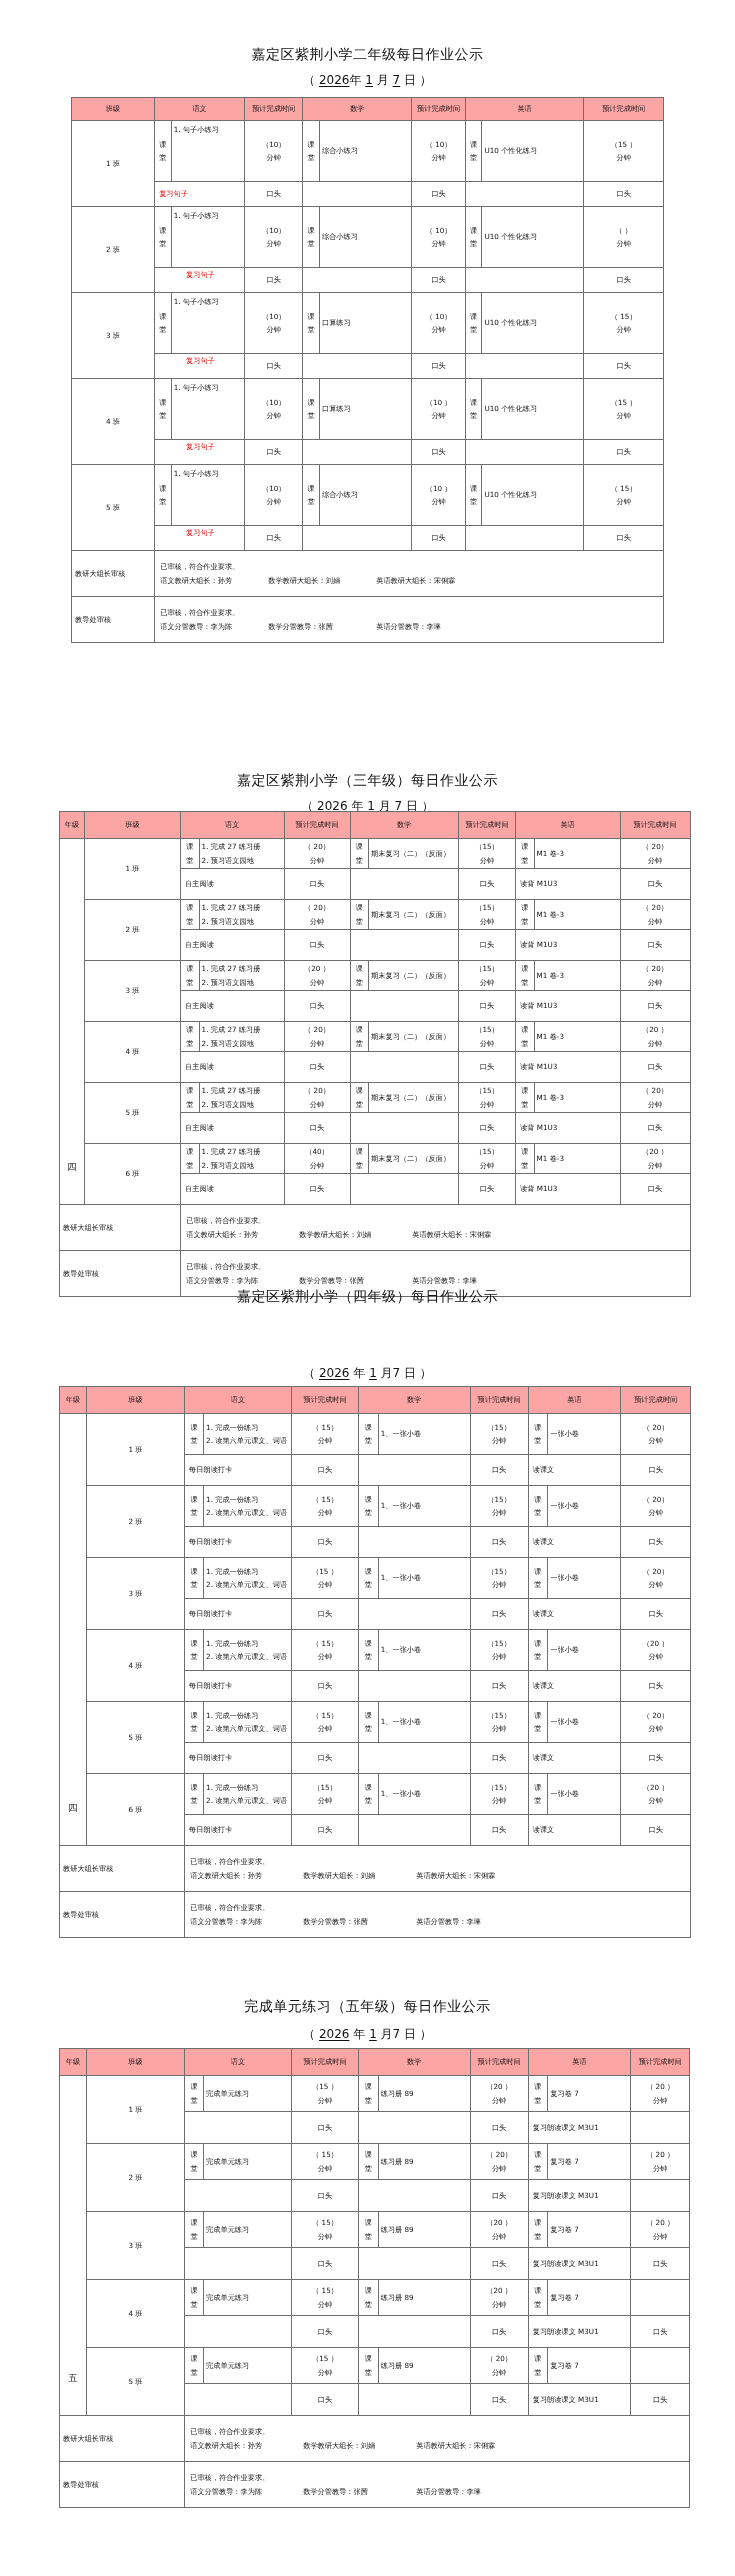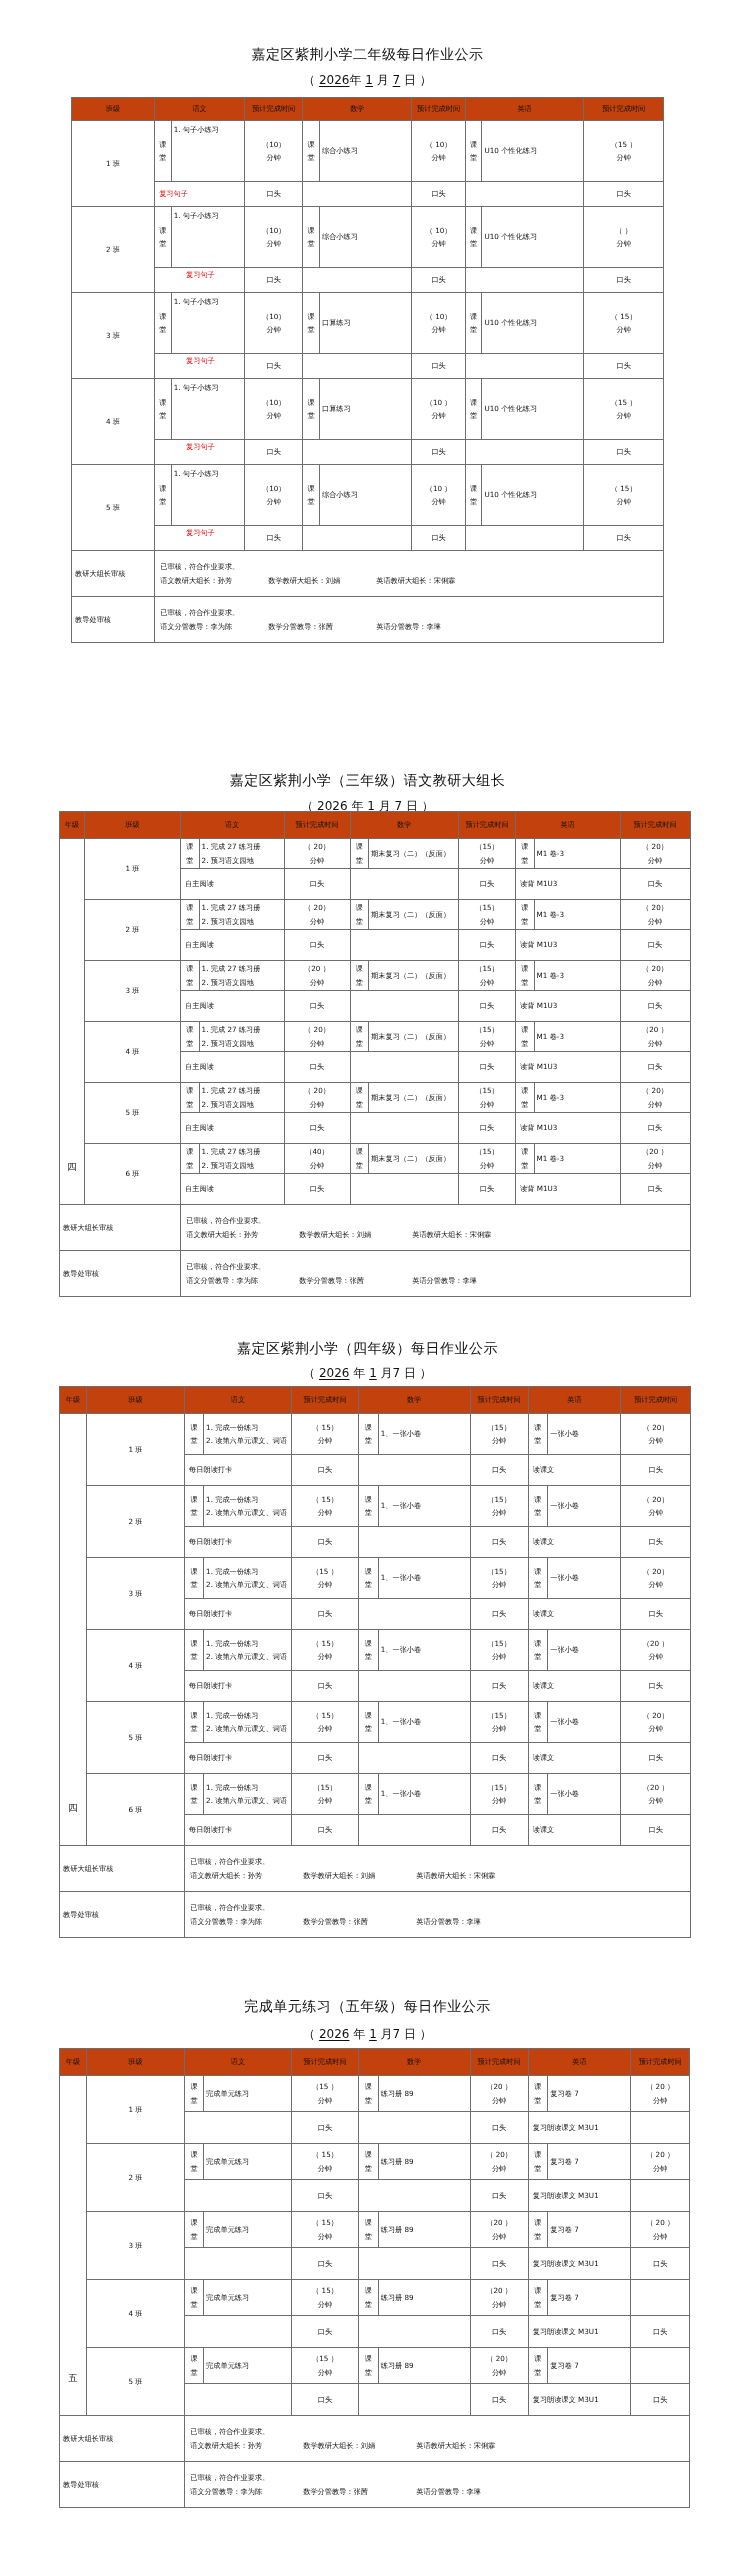--- a/index.html
+++ b/index.html
@@ -20,21 +20,21 @@
   .date u { text-underline-offset: 1.5px; }
   table.hw {
     position: absolute; border-collapse: collapse; table-layout: fixed;
     background: #fff;
   }
   table.hw td, table.hw th {
     border: 0.5px solid #6e6e6e; padding: 0 2.1px; vertical-align: middle;
     font-size: 7.2px; line-height: 13.4px; font-weight: normal;
     overflow: hidden;
   }
-  table.hw th { background: #c2410c; text-align: center; line-height: 11.3px; }
+  table.hw th { background: #fca5a5; text-align: center; line-height: 11.3px; }
   table.hw tr.head { border-top: 1px solid #777; border-bottom: 1px solid #777; }
   .c { text-align: center; }
   .l { text-align: left; }
   .top { vertical-align: top !important; padding-top: 2.1px !important; }
   .ke { text-align: center; width: 10.3px; padding: 0 1px !important; line-height: 13.4px; }
   .red { color: #e60000; }
   .nopad { padding-left: 4.1px !important; }
   .review-label { text-align: left; padding-left: 3.1px !important; }
   .review-body { text-align: left; padding: 5.2px 5.2px !important; line-height: 14.4px; }
   .review-body .signs { display: flex; }
@@ -269,21 +269,21 @@
               <span style="width:108px">数学分管教导：张茜</span>
               <span style="width:auto">英语分管教导：李琳</span>
             </div>
           </td>
         </tr>
       </tbody>
   </table>
 </div>
 
 <div class="section">
-  <div class="title" style="top:772px;">嘉定区紫荆小学（三年级）语文教研大组长</div>
+  <div class="title" style="top:772px;">嘉定区紫荆小学（三年级）每日作业公示</div>
   <div class="date" style="top:798px;">
     <span>（ </span><u>2026</u><span> 年 </span><u>1</u><span> 月 </span><span>7</span><span> 日 ）</span>
   </div>
   <table class="hw" style="left:59px; top:811px; width:630px;">
     <colgroup>
       <col style="width:25px">
         <col style="width:96px">
       <col style="width:18.5px">
         <col style="width:85px">
         <col style="width:66px">
@@ -544,21 +544,21 @@
               <span style="width:113px">数学分管教导：张茜</span>
               <span style="width:auto">英语分管教导：李琳</span>
             </div>
           </td>
         </tr>
       </tbody>
   </table>
 </div>
 
 <div class="section">
-  <div class="title" style="top:1340px;">嘉定区紫荆小学（四年级）每日作业公示</div>
+  <div class="title" style="top:1288px;">嘉定区紫荆小学（四年级）每日作业公示</div>
   <div class="date" style="top:1365px;">
     <span>（ </span><u>2026</u><span> 年 </span><u>1</u><span> 月</span><span>7</span><span> 日 ）</span>
   </div>
   <table class="hw" style="left:59px; top:1386px; width:630px;">
     <colgroup>
       <col style="width:27px">
         <col style="width:98px">
       <col style="width:19px">
         <col style="width:88px">
         <col style="width:67px">

